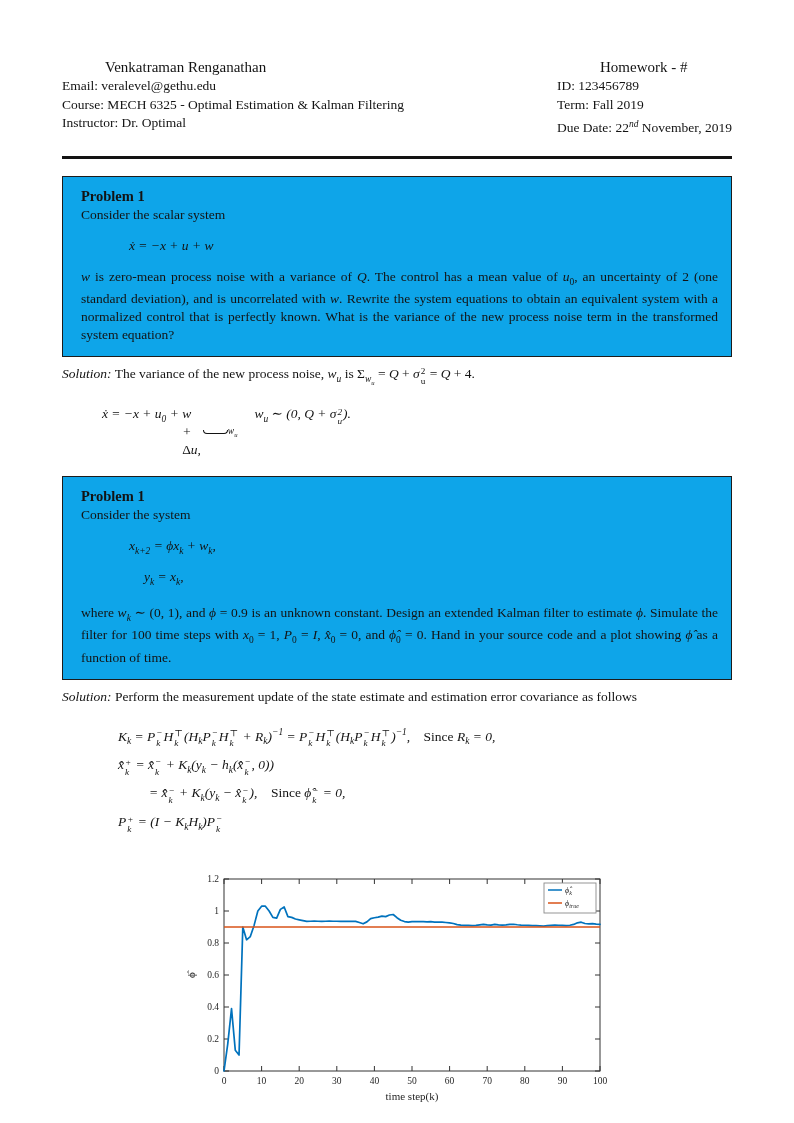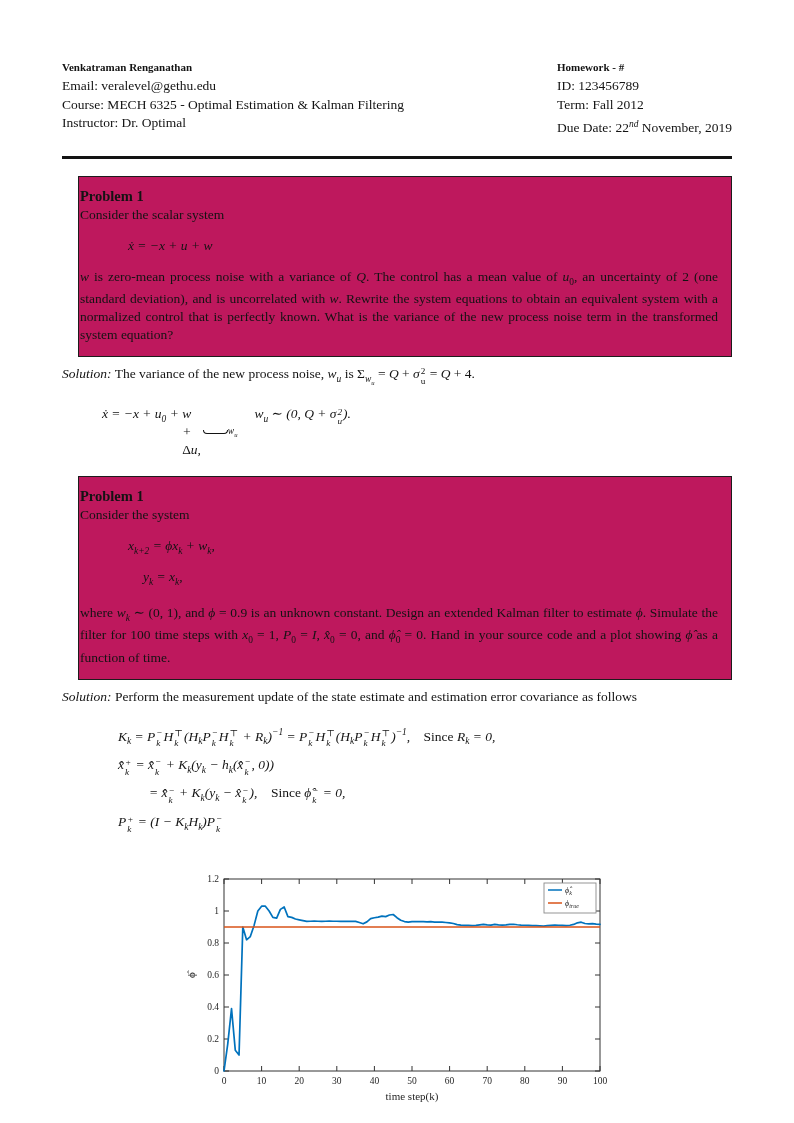--- a/index.html
+++ b/index.html
@@ -6,25 +6,25 @@
   body{
     width:794px;height:1123px;background:#ffffff;color:#131313;
     font-family:"Liberation Serif","DejaVu Serif",serif;
     font-size:13.5px;line-height:18px;position:relative;overflow:hidden;
   }
   .page{padding:57px 62px 0 62px;}
   
   .hdr{display:flex;justify-content:space-between;}
   .hdr .left{text-align:left;}
   .hdr .right{text-align:left;}
-  .hdr .strong{font-weight:bold;font-size:11px;line-height:20px;}
+  .hdr .strong{font-weight:normal;font-size:15px;line-height:20px;margin-left:43px;}
   .hdr div{line-height:18.5px;}
   .rule{height:2.6px;background:#131313;margin-top:19px;}
   
-  .pbox{border:1.2px solid #1c1c1c;background:#be185d;padding:9px 13px 12px 1px;margin-top:17px;margin-left:16px;}
+  .pbox{border:1.2px solid #1c1c1c;background:#0ea5e9;padding:9px 13px 12px 18px;margin-top:17px;}
   .pbox .ptitle{font-weight:bold;font-size:14.5px;line-height:20px;}
   .pbox p{margin:0;text-align:justify;}
   .eqline{font-style:italic;margin:13px 0 13px 48px;}
   .eqline2{font-style:italic;margin:8px 0 13px 63px;}
   .up{font-style:normal;}
   sub,sup{font-size:70%;}
   
   .ss{display:inline-flex;flex-direction:column;align-items:flex-start;
       vertical-align:0.42em;line-height:1;font-size:0.68em;margin:0 1px 0 1px;}
   .ss sup,.ss sub{font-size:100%;line-height:1.05;vertical-align:baseline;position:static;}
@@ -54,21 +54,21 @@
   <div class="hdr">
     <div class="left">
       <div class="strong">Venkatraman Renganathan</div>
       <div>Email: veralevel@gethu.edu</div>
       <div>Course: MECH 6325 - Optimal Estimation &amp; Kalman Filtering</div>
       <div>Instructor: Dr. Optimal</div>
     </div>
     <div class="right">
       <div class="strong">Homework - #</div>
       <div>ID: 123456789</div>
-      <div>Term: Fall 2012</div>
+      <div>Term: Fall 2019</div>
       <div>Due Date: 22<i><sup>nd</sup></i> November, 2019</div>
     </div>
   </div>
 
   <div class="rule"></div>
 
   <div class="pbox">
     <div class="ptitle">Problem 1</div>
     <p>Consider the scalar system</p>
     <div class="eqline">ẋ = −x + u + w</div>

